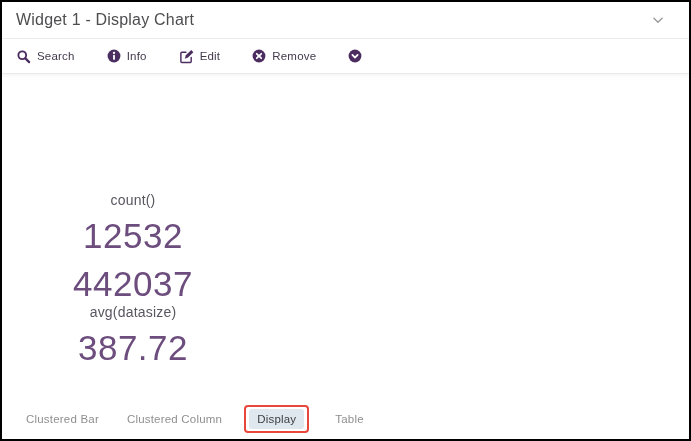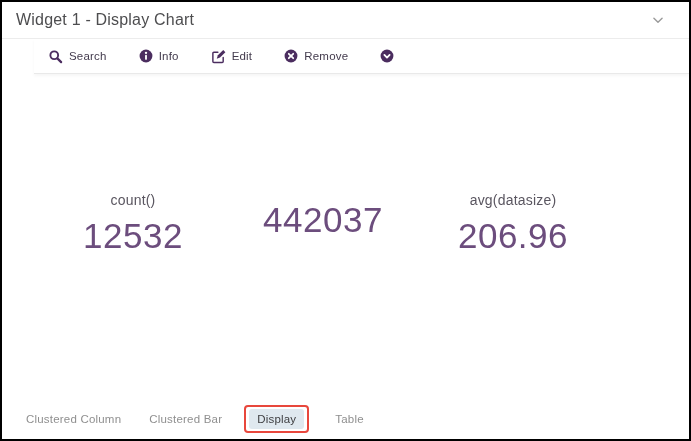--- a/index.html
+++ b/index.html
@@ -40,41 +40,42 @@
     cursor:pointer;color:#9a9a9a;
   }
   
   .widget-toolbar{
     height:35px;flex:0 0 35px;
     display:flex;align-items:center;
     padding:0 14px;
     border-bottom:1px solid #e9e9e9;
     box-shadow:0 2px 3px rgba(0,0,0,.04);
     background:#fff;
-    position:relative;z-index:2;margin-left:32px;
+    position:relative;z-index:2;
   }
   .tool{
     display:flex;align-items:center;gap:6px;
     background:none;border:none;cursor:pointer;
     font-family:inherit;
     margin-right:32px;
     color:var(--accent-purple);
   }
   .tool-label{
     font-size:11.5px;color:#433b4d;letter-spacing:.2px;
   }
   .tool svg{display:block;}
   
   .widget-main{
     flex:1 1 auto;background:#fff;position:relative;
   }
   .metrics-row{
     display:flex;
     padding-left:36px;
     margin-top:118px;
+    flex-direction:column;
   }
   .metric{
     width:190px;
     text-align:center;
   }
   .metric-label{
     font-size:14px;color:#5a5660;letter-spacing:.2px;
   }
   .metric-value{
     margin-top:8px;
@@ -189,28 +190,28 @@
         <div class="metric-label">count()</div>
         <div class="metric-value">12532</div>
       </div>
 
       <div class="metric">
         <div class="metric-value">442037</div>
       </div>
 
       <div class="metric">
         <div class="metric-label">avg(datasize)</div>
-        <div class="metric-value">206.96</div>
+        <div class="metric-value">387.72</div>
       </div>
 
     </div>
   </div>
 
   <div class="widget-tabs">
+    <button class="tab">Clustered Bar</button>
     <button class="tab">Clustered Column</button>
-    <button class="tab">Clustered Bar</button>
     <span class="tab-highlight-box">
       <button class="tab active">Display</button>
     </span>
     <button class="tab">Table</button>
   </div>
 
 </div>
 
 </body></html>

